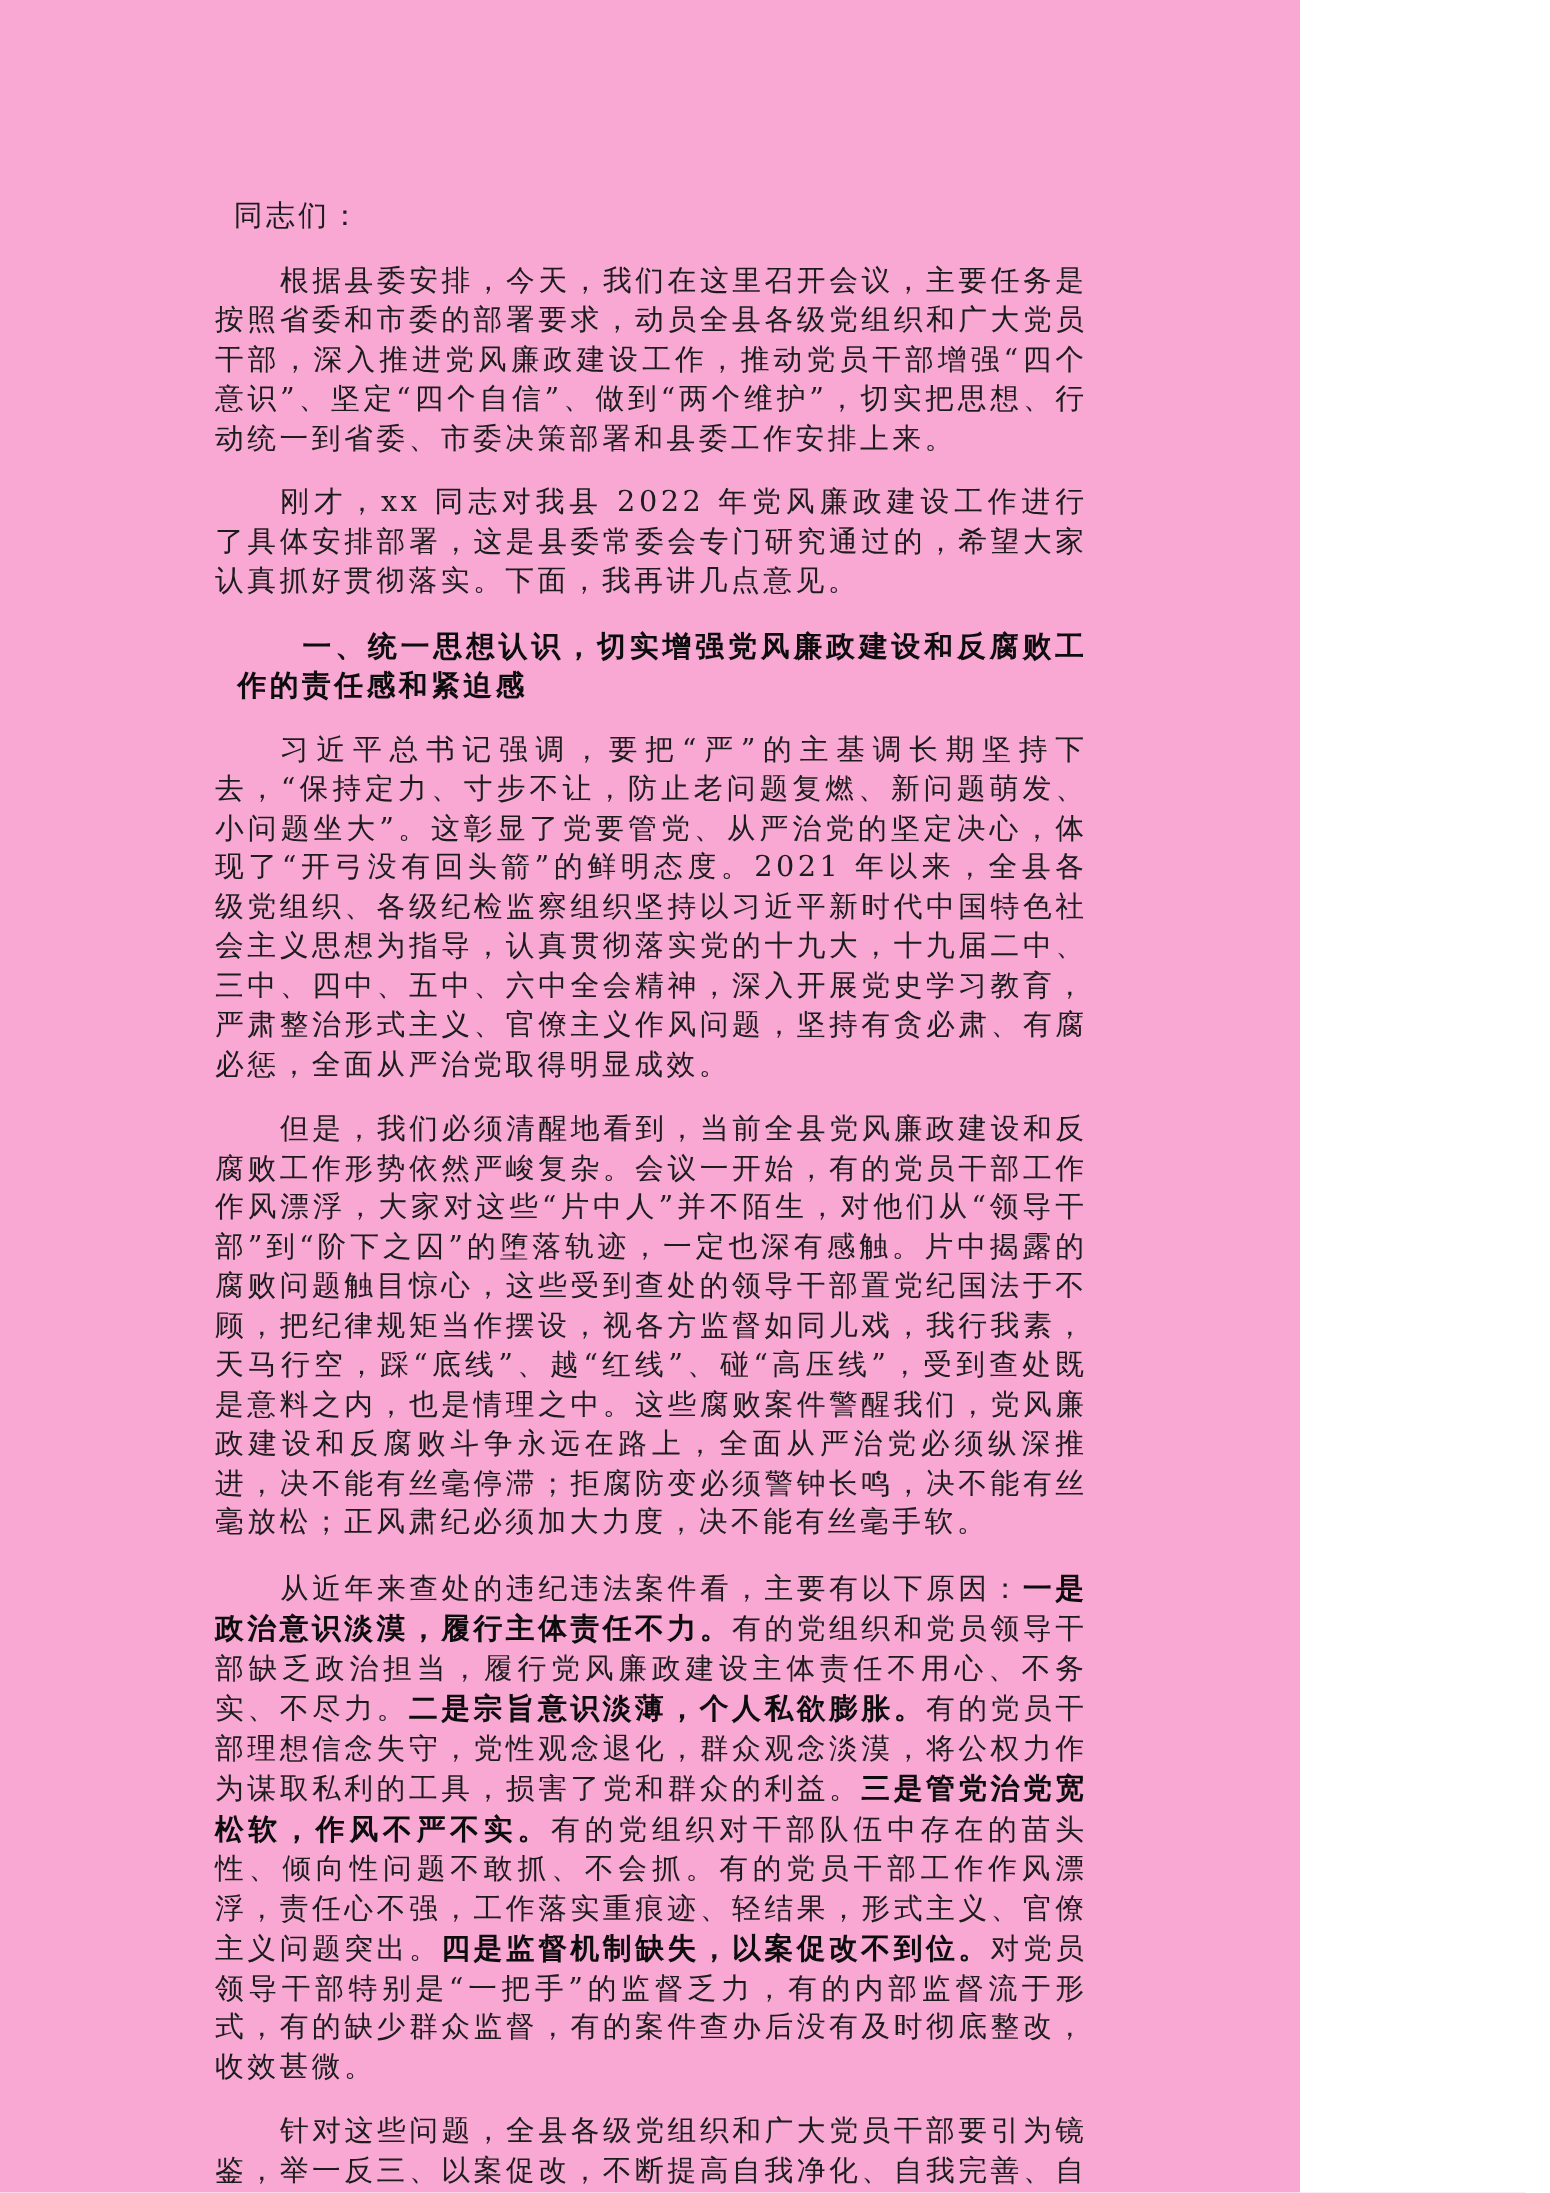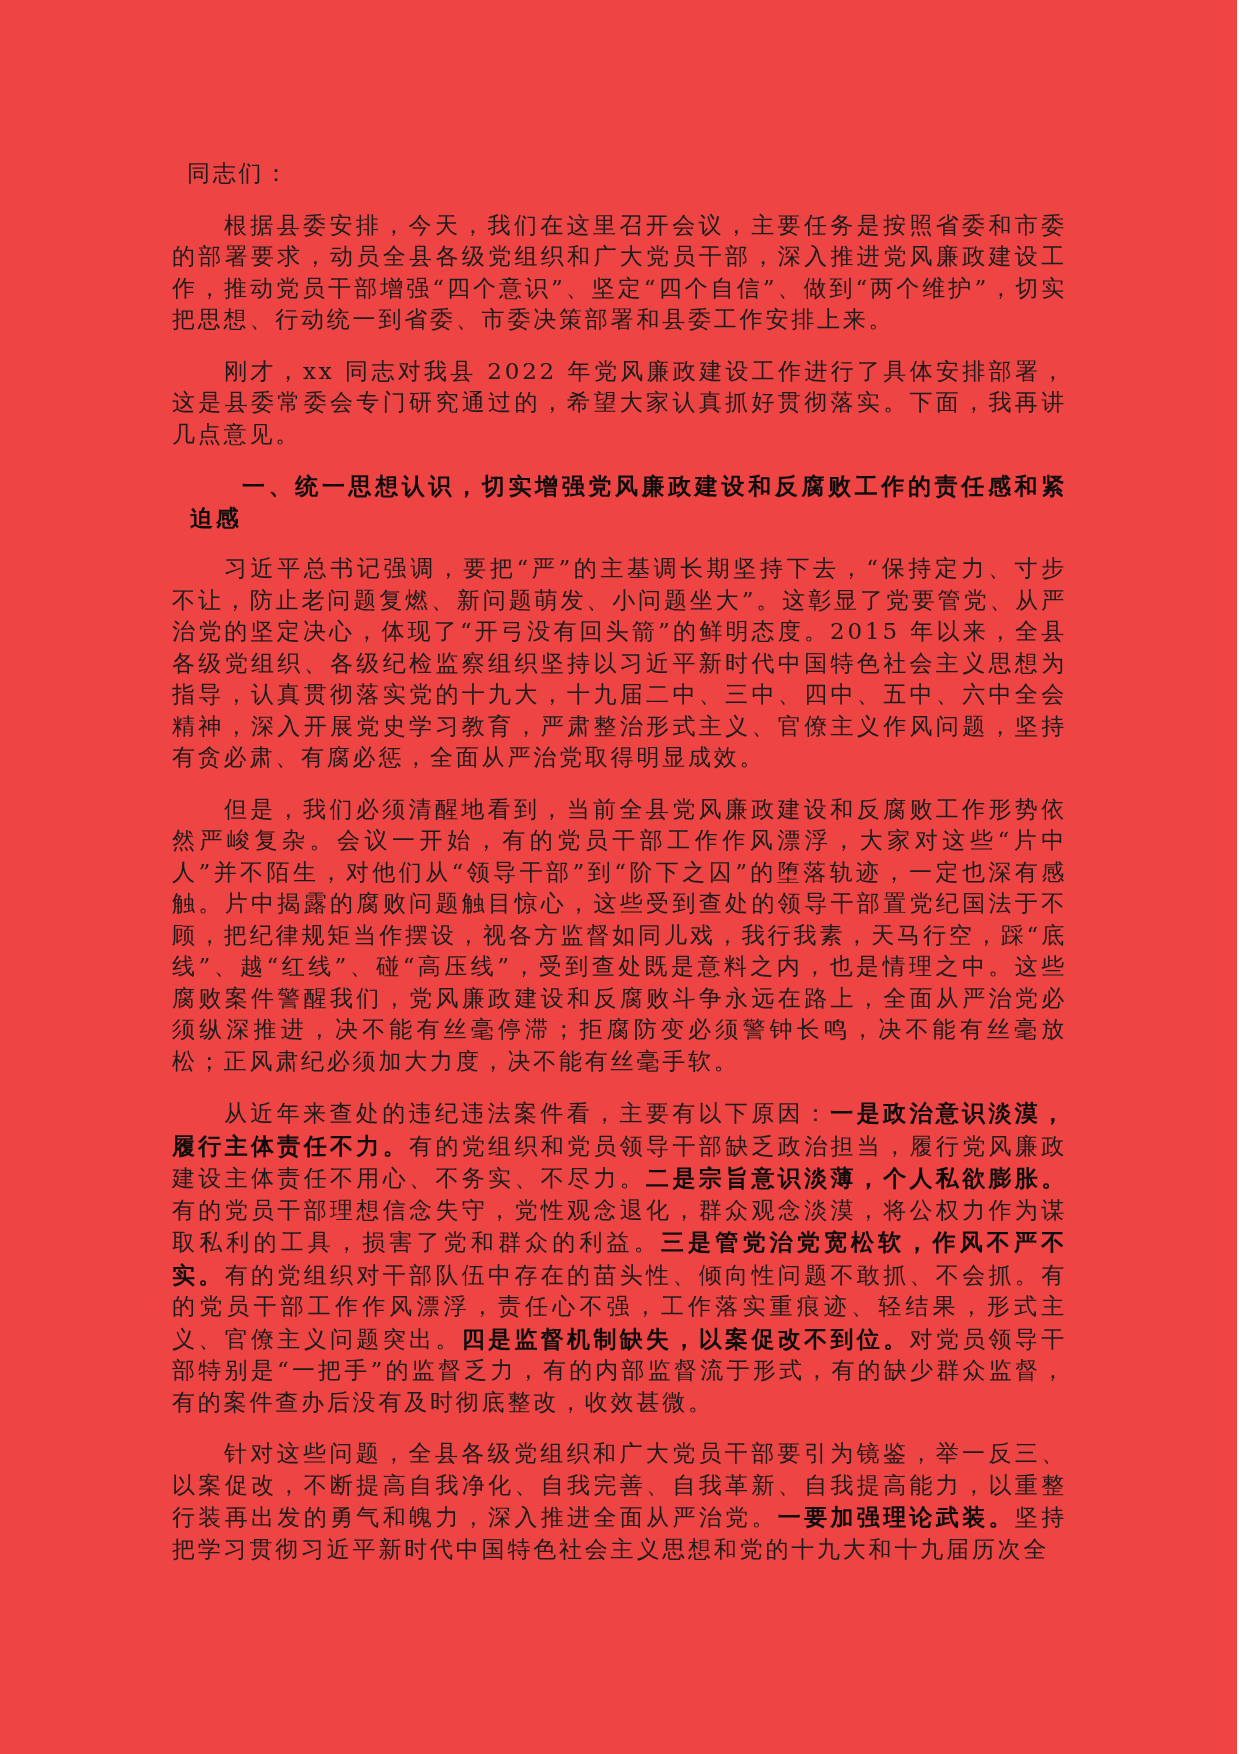--- a/index.html
+++ b/index.html
@@ -2,23 +2,23 @@
 <html><head>
 <meta charset="utf-8">
 <style>
   html, body {
     margin: 0;
     padding: 0;
     background: #ffffff;
   }
   .doc-page {
     position: relative;
-    width: 1237px;
+    width: 1040px;
     height: 1754px;
-    background: #ef4444;
+    background: #f9a8d4;
     box-sizing: border-box;
     padding: 158px 170px 0 172px;
     overflow: hidden;
     font-family: "DejaVu Serif", "Liberation Serif", serif;
     color: #1c1c1c;
   }
   .doc-content {
     width: 100%;
   }
   .doc-content p {
@@ -46,18 +46,18 @@
 </style>
 </head>
 <body>
 
 <div class="doc-page">
   <div class="doc-content">
       <p class="salutation"><span class="run">同志们：</span></p>
       <p class="paragraph"><span class="run">根据县委安排，今天，我们在这里召开会议，主要任务是按照省委和市委的部署要求，动员全县各级党组织和广大党员干部，深入推进党风廉政建设工作，推动党员干部增强“四个意识”、坚定“四个自信”、做到“两个维护”，切实把思想、行动统一到省委、市委决策部署和县委工作安排上来。</span></p>
       <p class="paragraph"><span class="run">刚才，xx 同志对我县 2022 年党风廉政建设工作进行了具体安排部署，这是县委常委会专门研究通过的，希望大家认真抓好贯彻落实。下面，我再讲几点意见。</span></p>
       <p class="heading"><span class="run bold">一、统一思想认识，切实增强党风廉政建设和反腐败工作的责任感和紧迫感</span></p>
-      <p class="paragraph"><span class="run">习近平总书记强调，要把“严”的主基调长期坚持下去，“保持定力、寸步不让，防止老问题复燃、新问题萌发、小问题坐大”。这彰显了党要管党、从严治党的坚定决心，体现了“开弓没有回头箭”的鲜明态度。2015 年以来，全县各级党组织、各级纪检监察组织坚持以习近平新时代中国特色社会主义思想为指导，认真贯彻落实党的十九大，十九届二中、三中、四中、五中、六中全会精神，深入开展党史学习教育，严肃整治形式主义、官僚主义作风问题，坚持有贪必肃、有腐必惩，全面从严治党取得明显成效。</span></p>
+      <p class="paragraph"><span class="run">习近平总书记强调，要把“严”的主基调长期坚持下去，“保持定力、寸步不让，防止老问题复燃、新问题萌发、小问题坐大”。这彰显了党要管党、从严治党的坚定决心，体现了“开弓没有回头箭”的鲜明态度。2021 年以来，全县各级党组织、各级纪检监察组织坚持以习近平新时代中国特色社会主义思想为指导，认真贯彻落实党的十九大，十九届二中、三中、四中、五中、六中全会精神，深入开展党史学习教育，严肃整治形式主义、官僚主义作风问题，坚持有贪必肃、有腐必惩，全面从严治党取得明显成效。</span></p>
       <p class="paragraph"><span class="run">但是，我们必须清醒地看到，当前全县党风廉政建设和反腐败工作形势依然严峻复杂。会议一开始，有的党员干部工作作风漂浮，大家对这些“片中人”并不陌生，对他们从“领导干部”到“阶下之囚”的堕落轨迹，一定也深有感触。片中揭露的腐败问题触目惊心，这些受到查处的领导干部置党纪国法于不顾，把纪律规矩当作摆设，视各方监督如同儿戏，我行我素，天马行空，踩“底线”、越“红线”、碰“高压线”，受到查处既是意料之内，也是情理之中。这些腐败案件警醒我们，党风廉政建设和反腐败斗争永远在路上，全面从严治党必须纵深推进，决不能有丝毫停滞；拒腐防变必须警钟长鸣，决不能有丝毫放松；正风肃纪必须加大力度，决不能有丝毫手软。</span></p>
       <p class="paragraph"><span class="run">从近年来查处的违纪违法案件看，主要有以下原因：</span><span class="run bold">一是政治意识淡漠，履行主体责任不力。</span><span class="run">有的党组织和党员领导干部缺乏政治担当，履行党风廉政建设主体责任不用心、不务实、不尽力。</span><span class="run bold">二是宗旨意识淡薄，个人私欲膨胀。</span><span class="run">有的党员干部理想信念失守，党性观念退化，群众观念淡漠，将公权力作为谋取私利的工具，损害了党和群众的利益。</span><span class="run bold">三是管党治党宽松软，作风不严不实。</span><span class="run">有的党组织对干部队伍中存在的苗头性、倾向性问题不敢抓、不会抓。有的党员干部工作作风漂浮，责任心不强，工作落实重痕迹、轻结果，形式主义、官僚主义问题突出。</span><span class="run bold">四是监督机制缺失，以案促改不到位。</span><span class="run">对党员领导干部特别是“一把手”的监督乏力，有的内部监督流于形式，有的缺少群众监督，有的案件查办后没有及时彻底整改，收效甚微。</span></p>
       <p class="paragraph"><span class="run">针对这些问题，全县各级党组织和广大党员干部要引为镜鉴，举一反三、以案促改，不断提高自我净化、自我完善、自我革新、自我提高能力，以重整行装再出发的勇气和魄力，深入推进全面从严治党。</span><span class="run bold">一要加强理论武装。</span><span class="run">坚持把学习贯彻习近平新时代中国特色社会主义思想和党的十九大和十九届历次全</span></p>
     </div>
 </div>
 
 </body></html>

